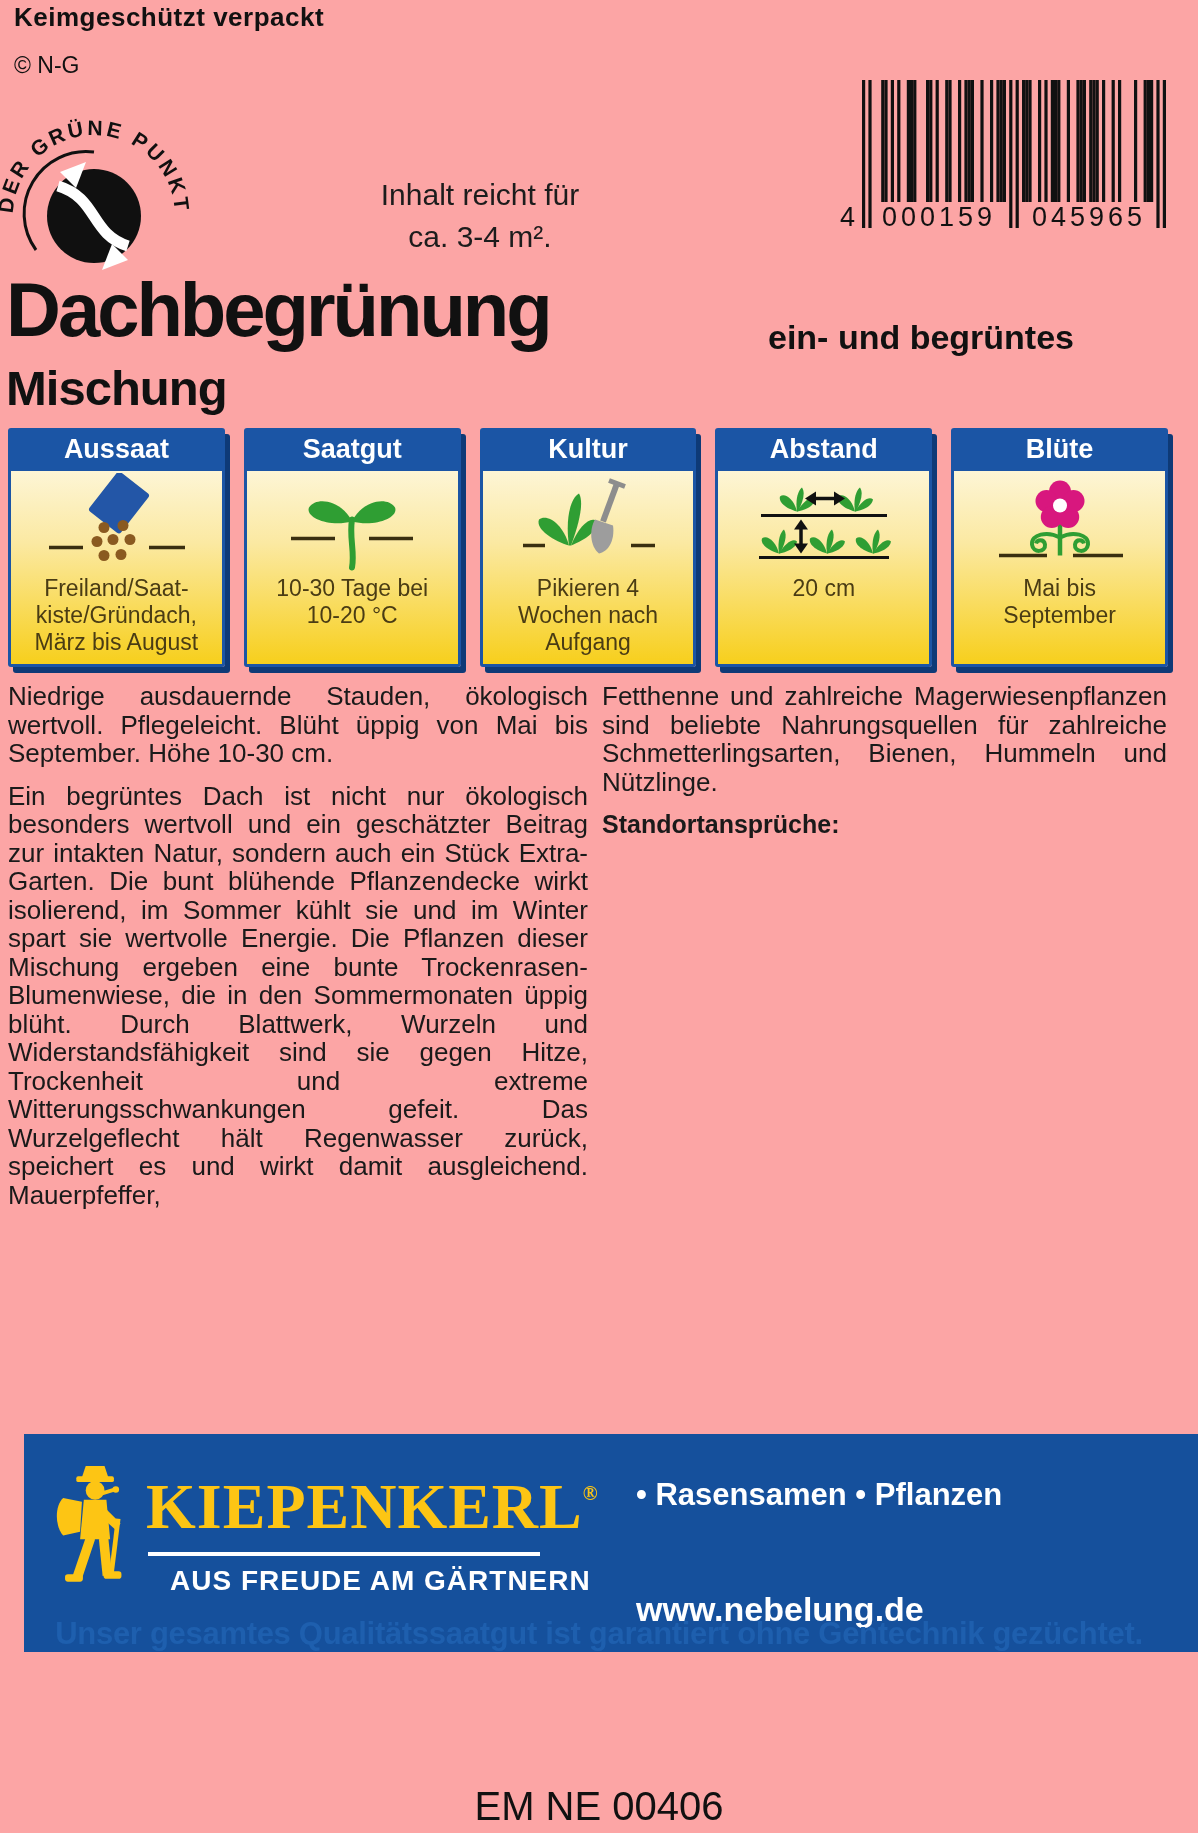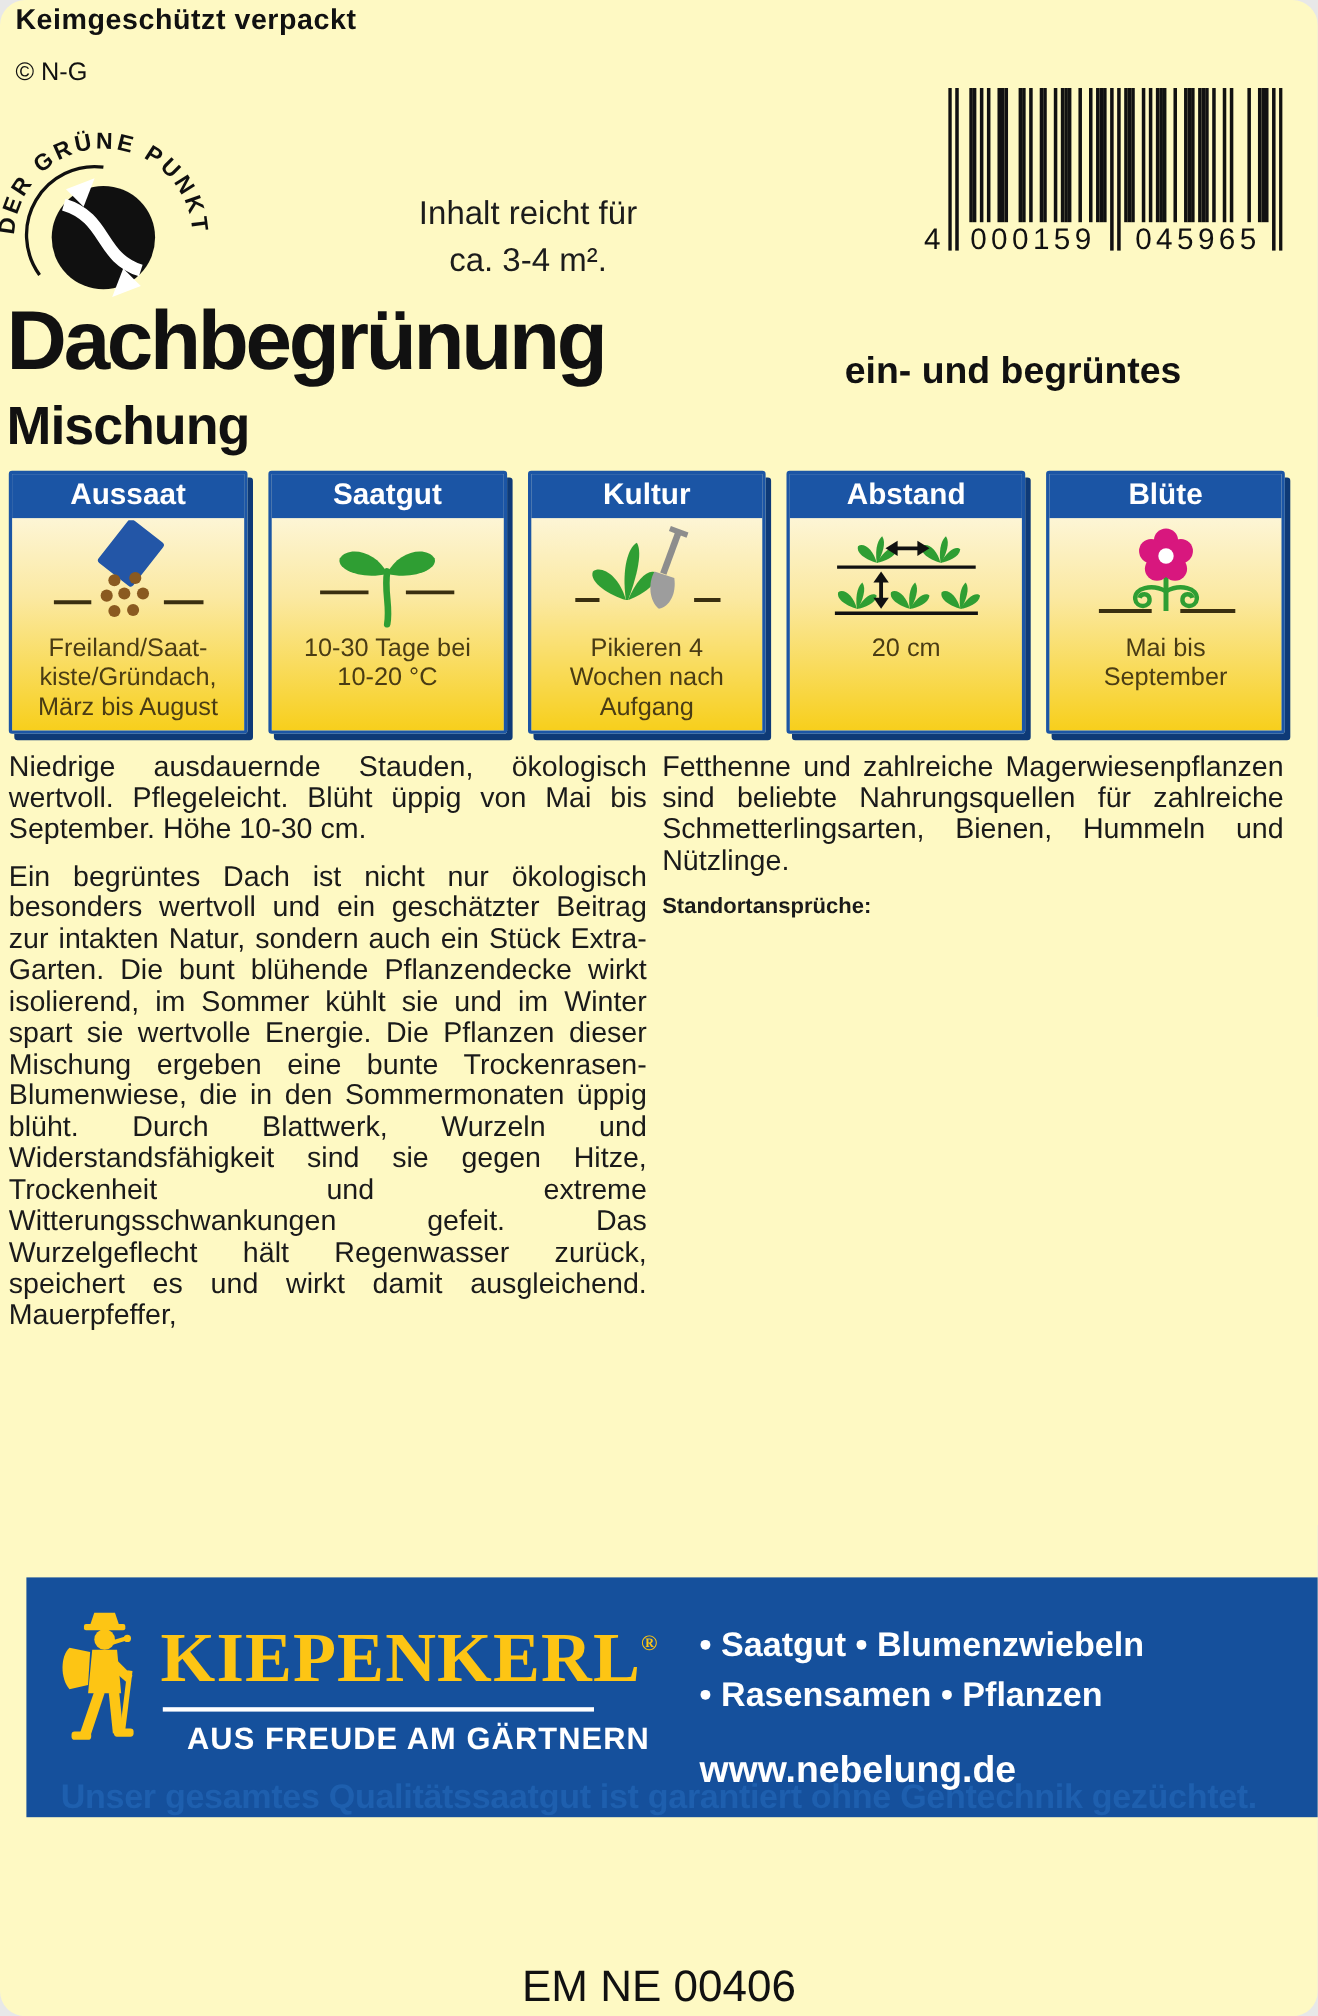--- a/index.html
+++ b/index.html
@@ -1,17 +1,17 @@
 <!DOCTYPE html>
 <html lang="de"><head>
 <meta charset="utf-8">
 <style>
   html,body{margin:0;padding:0;background:#e8e8e8;}
-  #page{position:relative;width:1198px;height:1833px;background:#fef9c3;
-        font-family:"Liberation Sans",sans-serif;color:#111;overflow:hidden;margin:0 auto;border-radius:23px;}
+  #page{position:relative;width:1198px;height:1833px;background:#fca5a5;
+        font-family:"Liberation Sans",sans-serif;color:#111;overflow:hidden;margin:0 auto;}
   .abs{position:absolute;}
 
   
   .keim{left:14px;top:2px;font-size:26px;font-weight:bold;letter-spacing:.5px;}
   .copy{left:14px;top:52px;font-size:23px;}
   .gdp{left:0px;top:88px;width:195px;height:205px;}
   .inhalt{left:330px;top:174px;width:300px;text-align:center;font-size:30px;line-height:42px;color:#1c1c1c;}
 
   
   .barcode{left:840px;top:80px;width:330px;height:182px;}
@@ -32,21 +32,21 @@
         background:linear-gradient(180deg,#fefcf2 0%,#fbe9a2 48%,#f7cf1c 100%);}
   .ibox-h{background:#1b55a5;color:#fff;font-weight:bold;font-size:27px;text-align:center;padding:3px 0 6px;}
   .ibox-icon{height:104px;display:flex;align-items:center;justify-content:center;}
   .ibox-t{font-size:23px;line-height:27px;color:#4a3c14;text-align:center;white-space:pre-line;padding:0 3px 8px;}
 
   
   .col{position:absolute;top:682px;font-size:26px;line-height:28.5px;text-align:justify;color:#1a1a1a;}
   .col-left{left:8px;width:580px;}
   .col-right{left:602px;width:565px;}
   .col p{margin:0 0 14px 0;}
-  .col h3{font-size:20px;font-weight:bold;margin:0 0 3px 0;text-align:left;}
+  .col h3{font-size:25px;font-weight:bold;margin:0 0 3px 0;text-align:left;}
 
   
   .fbar{left:24px;top:1386px;width:1182px;height:218px;background:#15509c;margin-top:48px;}
   .kman{position:absolute;left:26px;top:26px;}
   .brand{position:absolute;left:122px;top:36px;font-family:"Liberation Serif",serif;
          font-weight:bold;font-size:64px;color:#fdc514;letter-spacing:1px;}
   .brand sup{font-size:20px;vertical-align:28px;}
   .brand-line{position:absolute;left:124px;top:118px;width:392px;height:4px;background:#fff;}
   .tagline{position:absolute;left:146px;top:131px;font-size:28px;font-weight:bold;color:#fff;letter-spacing:1px;}
   .products{position:absolute;left:612px;top:38px;font-size:31px;font-weight:bold;color:#fff;line-height:46px;}
@@ -276,21 +276,20 @@
         <polygon points="38,78 48,80 34,122 24,119"></polygon>
         <polygon points="52,80 62,78 66,117 56,119"></polygon>
         <rect x="16" y="117" width="19" height="8" rx="3"></rect>
         <rect x="57" y="114" width="19" height="8" rx="3"></rect>
       </g>
     </svg>
     <div class="brand"><span>KIEPENKERL</span><sup>®</sup></div>
     <div class="brand-line"></div>
     <div class="tagline">AUS FREUDE AM GÄRTNERN</div>
     <div class="products">
-      <div>• Saatgut • Blumenzwiebeln</div>
       <div>• Rasensamen • Pflanzen</div>
     </div>
     <div class="website">www.nebelung.de</div>
   </div>
 
   <div class="abs slogan">Unser gesamtes Qualitätssaatgut ist garantiert ohne Gentechnik gezüchtet.</div>
 
   <div class="abs printcode">EM NE 00406</div>
 </div>
 

